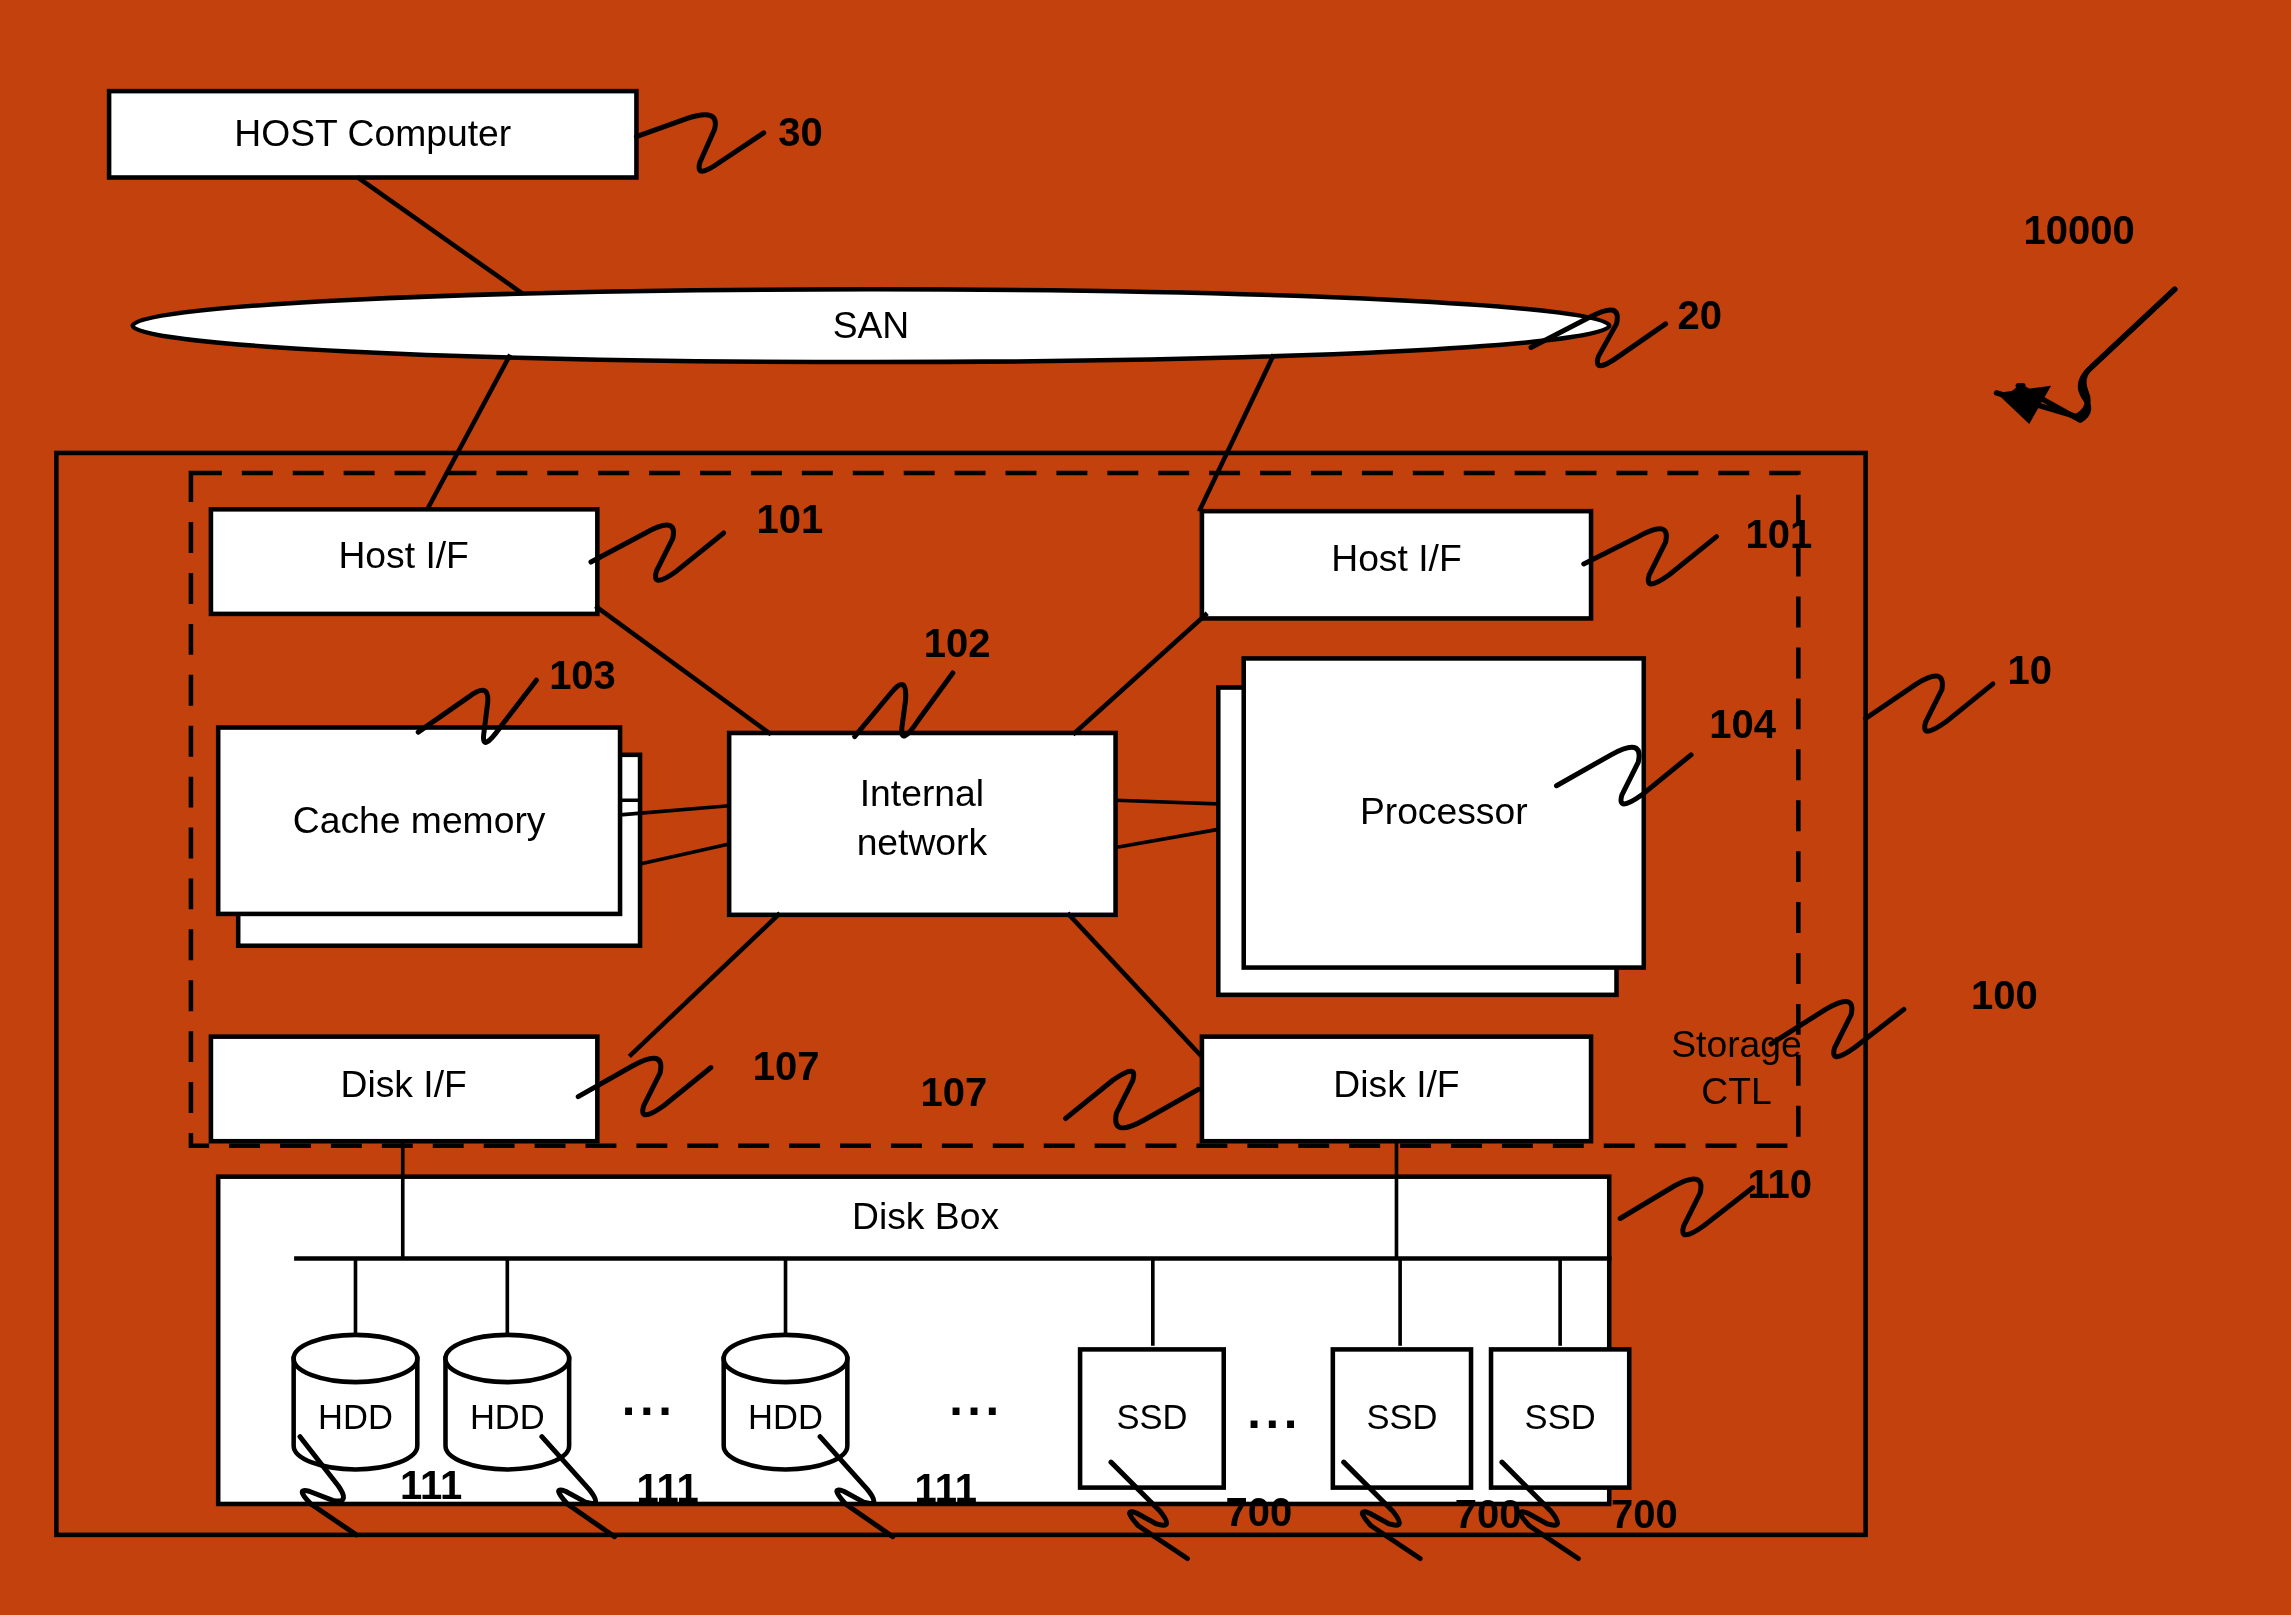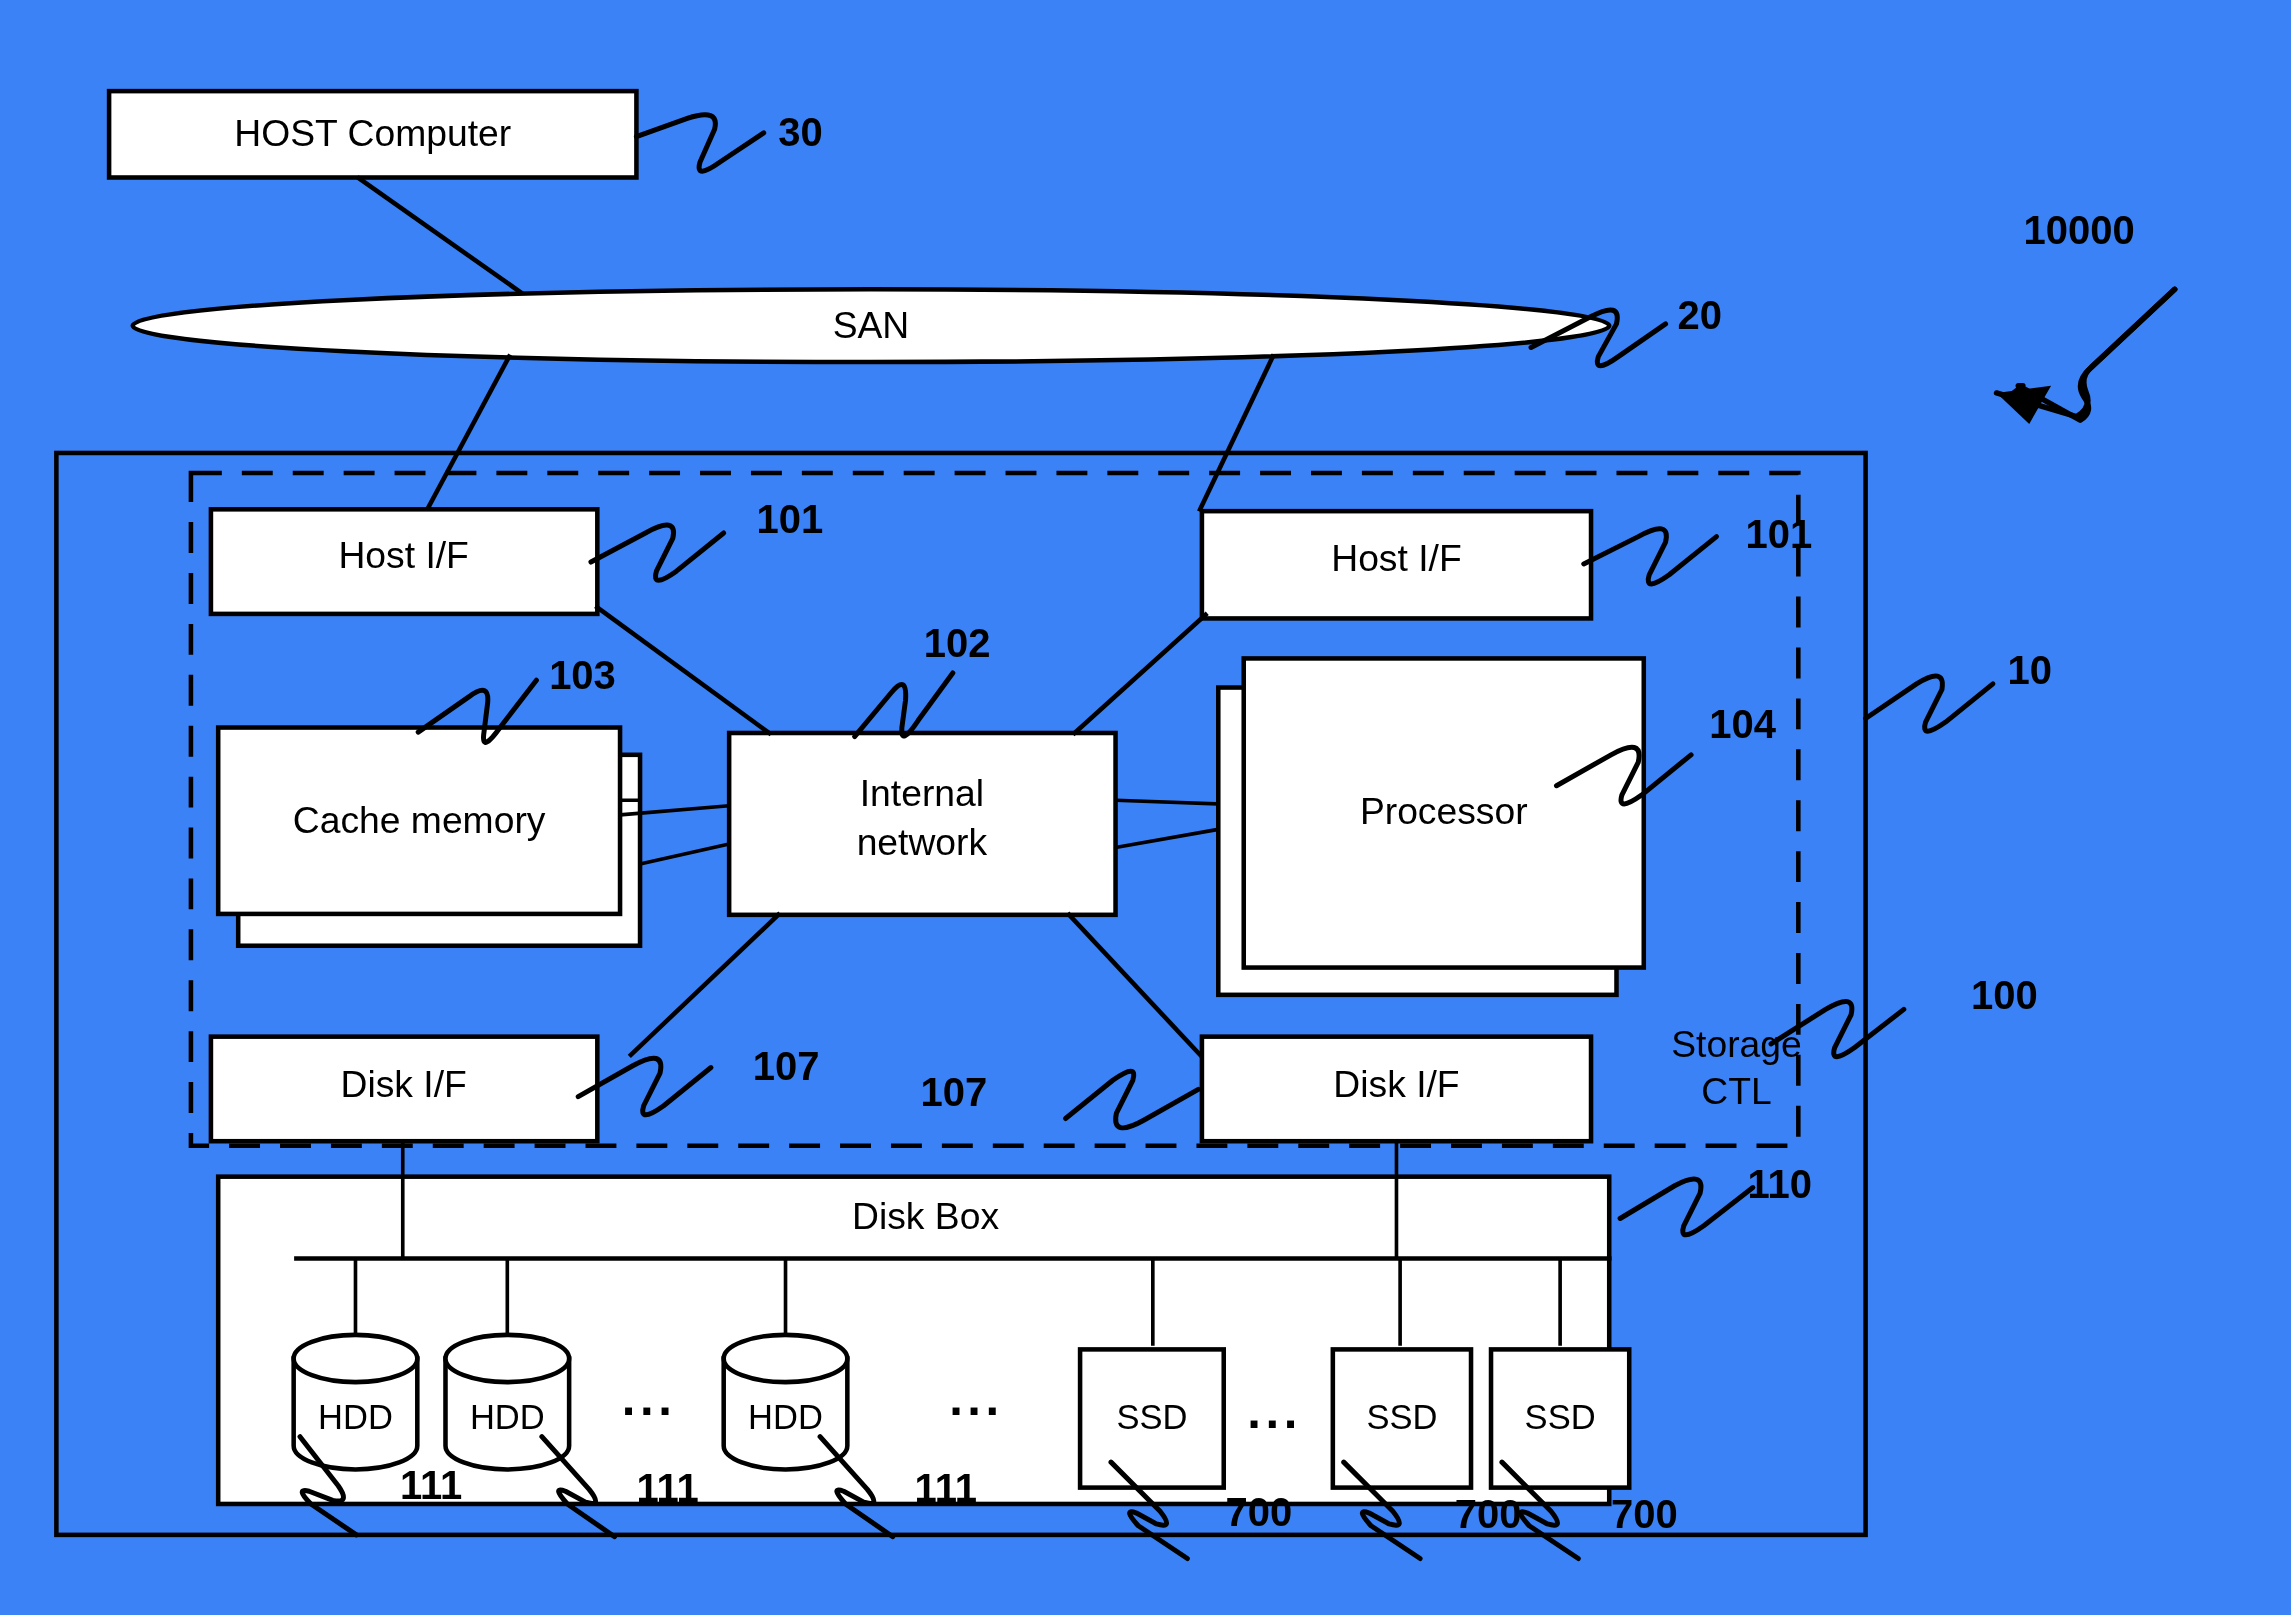--- a/index.html
+++ b/index.html
@@ -4,21 +4,21 @@
 <style>
   html, body {
     margin: 0;
     padding: 0;
     background: #ffffff;
   }
   #stage {
     position: relative;
     width: 2292px;
     height: 1616px;
-    background: #3b82f6;
+    background: #c2410c;
     overflow: hidden;
     font-family: "Liberation Sans", sans-serif;
   }
   svg#diagram {
     position: absolute;
     top: 0; left: 0;
     width: 2292px;
     height: 1616px;
   }
   .stroke {

